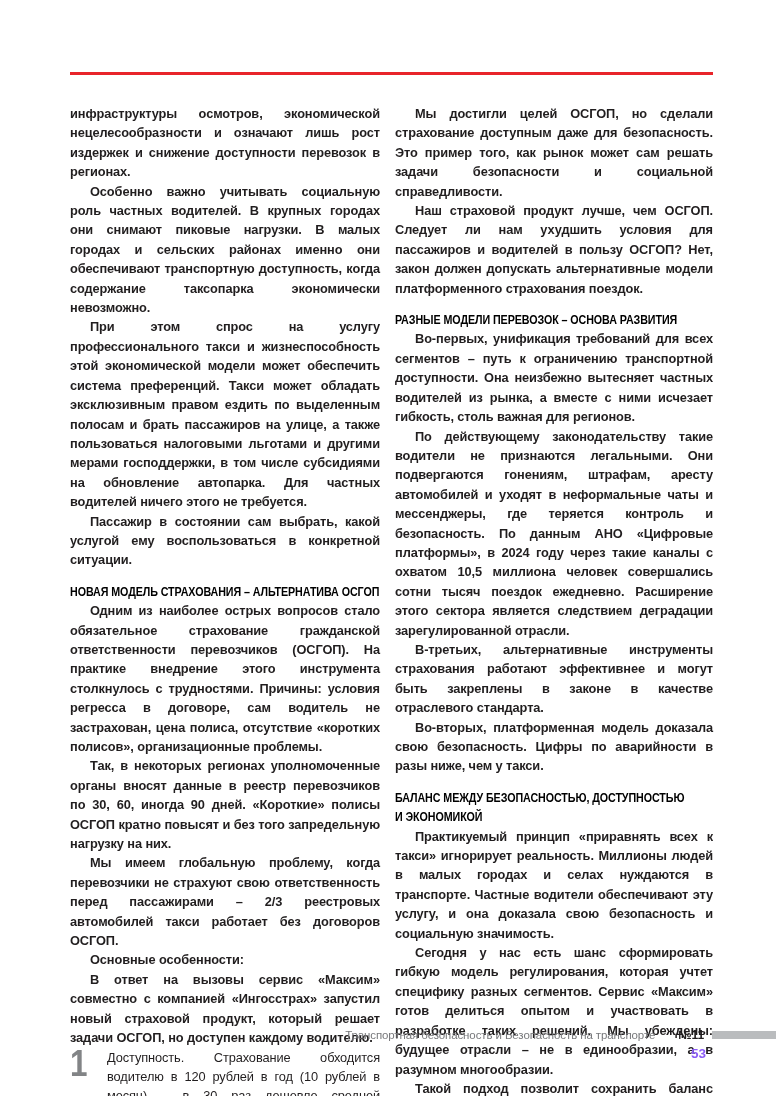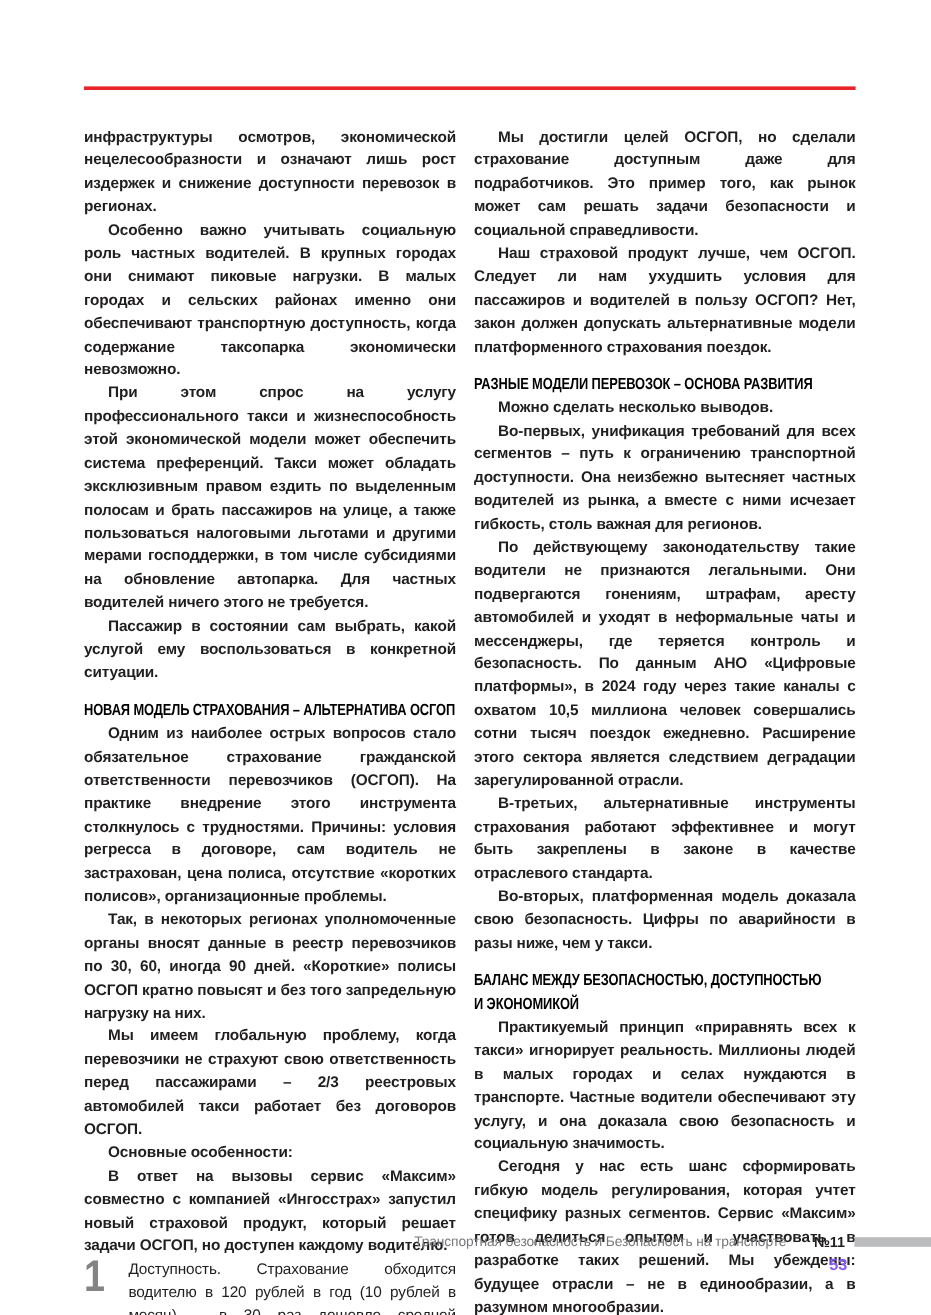--- a/index.html
+++ b/index.html
@@ -76,26 +76,25 @@
       <div class="li-text">Доступность. Страхование обходится водителю в 120 рублей в год (10 рублей в месяц) – в 30 раз дешевле средней стоимости полиса ОСГОП.</div>
     </div>
     <div class="li">
       <div class="li-num">2</div>
       <div class="li-text">Стопроцентный охват. Все поездки застрахованы.</div>
     </div>
 
   </div>
 
   <div class="col-right">
-    <p class="body indent">Мы достигли целей ОСГОП, но сделали страхование доступным даже для подработчиков. Это пример того, как рынок может сам решать задачи безопасности и социальной справедливости.</p>
+    <p class="body indent">Мы достигли целей ОСГОП, но сделали страхование доступным даже для безопасность. Это пример того, как рынок может сам решать задачи безопасности и социальной справедливости.</p>
     <p class="body indent">Наш страховой продукт лучше, чем ОСГОП. Следует ли нам ухудшить условия для пассажиров и водителей в пользу ОСГОП? Нет, закон должен допускать альтернативные модели платформенного страхования поездок.</p>
 
     <div class="h">РАЗНЫЕ МОДЕЛИ ПЕРЕВОЗОК – ОСНОВА РАЗВИТИЯ</div>
 
-    <p class="body indent">Можно сделать несколько выводов.</p>
     <p class="body indent">Во-первых, унификация требований для всех сегментов – путь к ограничению транспортной доступности. Она неизбежно вытесняет частных водителей из рынка, а вместе с ними исчезает гибкость, столь важная для регионов.</p>
     <p class="body indent">По действующему законодательству такие водители не признаются легальными. Они подвергаются гонениям, штрафам, аресту автомобилей и уходят в неформальные чаты и мессенджеры, где теряется контроль и безопасность. По данным АНО «Цифровые платформы», в 2024 году через такие каналы с охватом 10,5 миллиона человек совершались сотни тысяч поездок ежедневно. Расширение этого сектора является следствием деградации зарегулированной отрасли.</p>
     <p class="body indent"><span>В-третьих, альтернативные инструменты страхования работают эффективнее и могут быть закреплены в законе в качестве </span><b>отраслевого стандарта</b><span>.</span></p>
 
     <p class="body indent">Во-вторых, платформенная модель доказала свою безопасность. Цифры по аварийности в разы ниже, чем у такси.</p>
 
     <div class="h">БАЛАНС МЕЖДУ БЕЗОПАСНОСТЬЮ, ДОСТУПНОСТЬЮ</div>
     <div class="h h2line">И ЭКОНОМИКОЙ</div>
 
     <p class="body indent">Практикуемый принцип «приравнять всех к такси» игнорирует реальность. Миллионы людей в малых городах и селах нуждаются в транспорте. Частные водители обеспечивают эту услугу, и она доказала свою безопасность и социальную значимость.</p>

